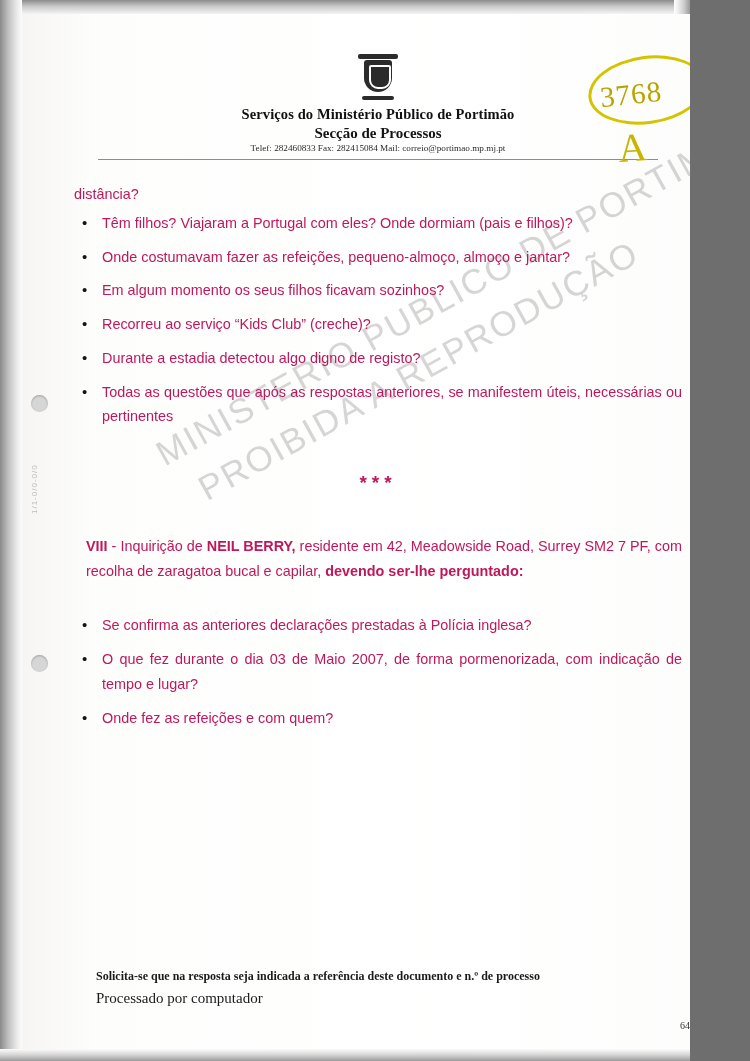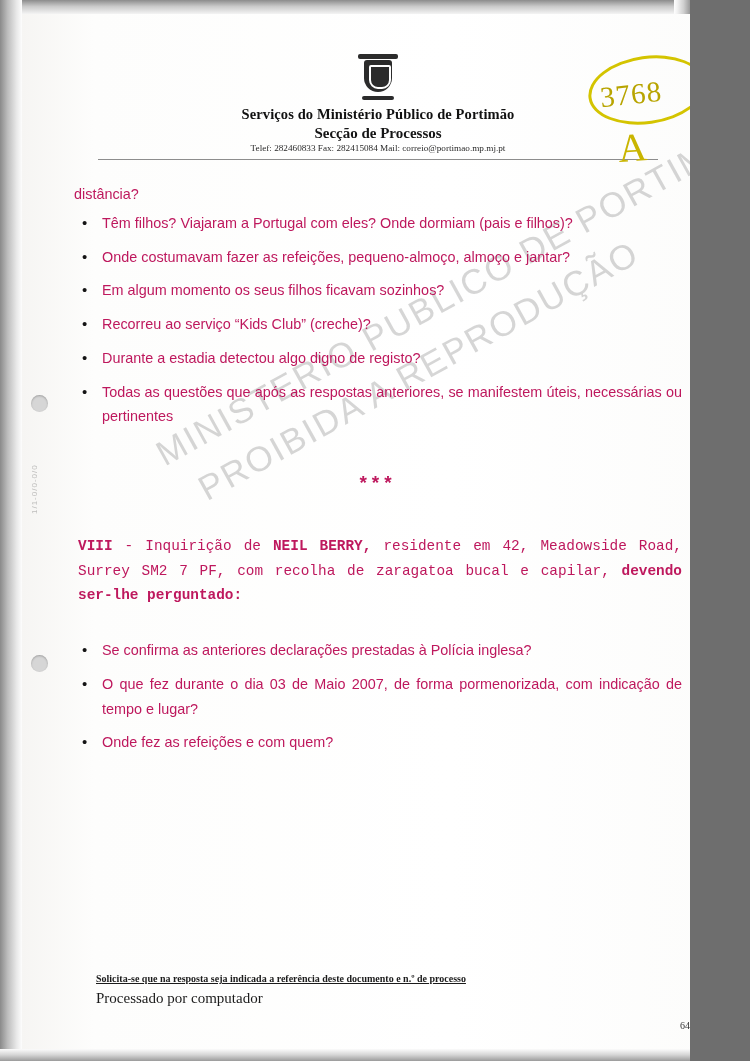--- a/index.html
+++ b/index.html
@@ -221,38 +221,36 @@
   }
   .stars {
     text-align: center;
     letter-spacing: 5px;
     font-size: 19px;
     margin: 38px 0 34px 0;
     font-weight: bold;
   }
   .section-para {
     text-align: justify;
-    margin: 26px 0 30px 4px;
-    font-family: Liberation Mono, monospace;
+    margin: 26px 0 30px 12px;
   }
   .section-para b { font-weight: bold; }
 
   
   .footer {
     position: absolute;
     left: 74px;
     bottom: 42px;
     width: 600px;
   }
   .footer-line1 {
     font-family: "Liberation Serif", serif;
     font-weight: bold;
-    font-size: 10px;
+    font-size: 12px;
     color: #1b1b1b;
-    text-decoration: underline;
   }
   .footer-line2 {
     font-family: "Liberation Serif", serif;
     font-size: 15px;
     margin-top: 6px;
     color: #1b1b1b;
   }
   .page-number {
     position: absolute;
     right: 44px;

